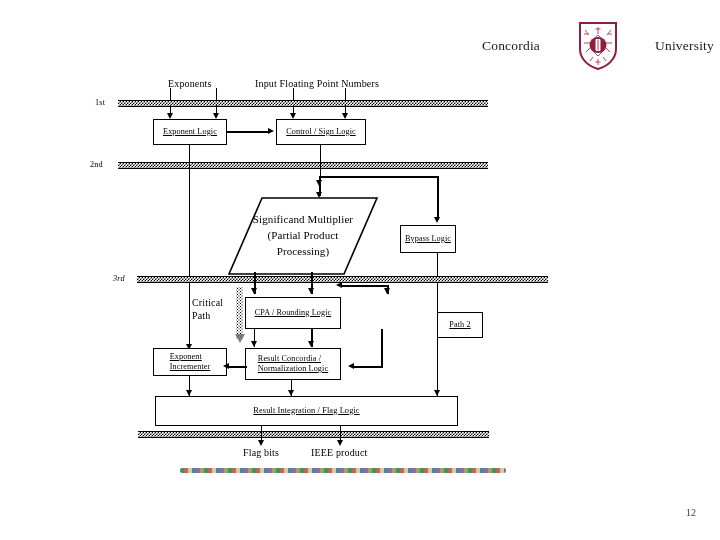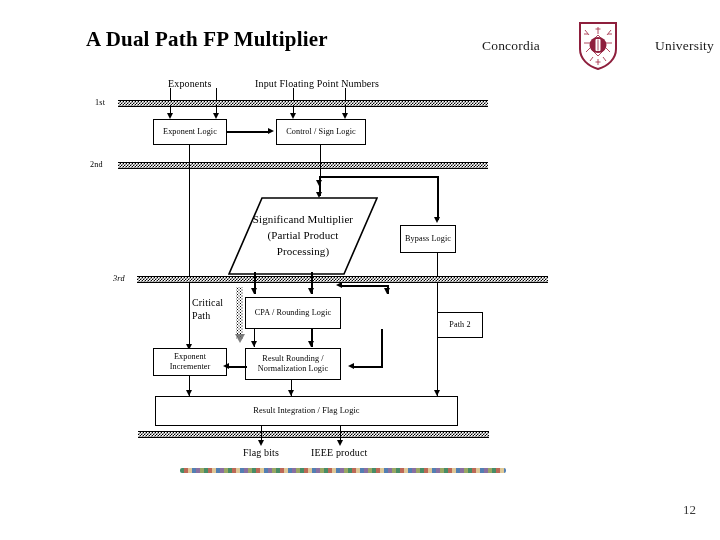--- a/index.html
+++ b/index.html
@@ -53,25 +53,26 @@
 
   
   .box {
     position: absolute;
     border: 1.4px solid #000;
     background: #ffffff;
     box-sizing: border-box;
     display: flex;
     align-items: center;
     justify-content: center;
-    text-align: center;
+    text-align: left;
     font-size: 8.2px;
     line-height: 1.28;
     letter-spacing: 0.1px;
     padding: 1px 2px;
+    text-decoration: underline;
   }
   .box.thick { border-width: 1.8px; }
 
   .para-wrap {
     position: absolute;
   }
   .para-shape {
     position: absolute;
     inset: 0;
   }
@@ -180,30 +181,29 @@
         #d9c089 8px, #d9c089 12px,
         #3b6ea8 12px, #3b6ea8 16px,
         #7a5b93 16px, #7a5b93 20px,
         #8d9b4e 20px, #8d9b4e 24px);
     opacity: 0.88;
   }
   .page-num {
     position: absolute;
     right: 24px;
     bottom: 22px;
-    font-size: 13px;
+    font-size: 10px;
     color: #3a3a3a;
   }
 </style>
 </head>
 <body>
 
 <div id="slide">
 
-  <div class="slide-title">A Dual Path FP Multiplier</div>
 
   <div class="brand">
     <span class="brand-word">Concordia</span>
 
     <svg class="brand-crest" viewBox="0 0 42 50">
       <path d="M3 2 H39 V28 C39 38 31 45 21 48 C11 45 3 38 3 28 Z" fill="#ffffff" stroke="#8e1f3d" stroke-width="2"></path>
 
       <g stroke="#a8364f" stroke-width="0.9" fill="none">
         <path d="M21 6 v7 M18.5 8 h5 M21 44 v-6 M18.5 41 h5"></path>
         <path d="M8 9 l4 5 M7 13 h4 M34 9 l-4 5 M35 13 h-4"></path>
@@ -317,21 +317,21 @@
 
   <div class="box" style="left:153px; top:348px; width:74px; height:28px;">
     <div>
       <div>Exponent</div>
       <div>Incrementer</div>
     </div>
   </div>
 
   <div class="box" style="left:245px; top:348px; width:96px; height:32px;">
     <div>
-      <div>Result Rounding /</div>
+      <div>Result Concordia /</div>
       <div>Normalization Logic</div>
     </div>
   </div>
 
   <div class="hline bold" style="left:227px; top:366px; width:20px;"></div>
   <div class="arr-left" style="left:223px; top:363px;"></div>
 
   <div class="vline" style="left:189px; top:376px; height:20px;"></div>
   <div class="arr-down" style="left:185.8px; top:390px;"></div>
   <div class="vline" style="left:291px; top:380px; height:16px;"></div>

